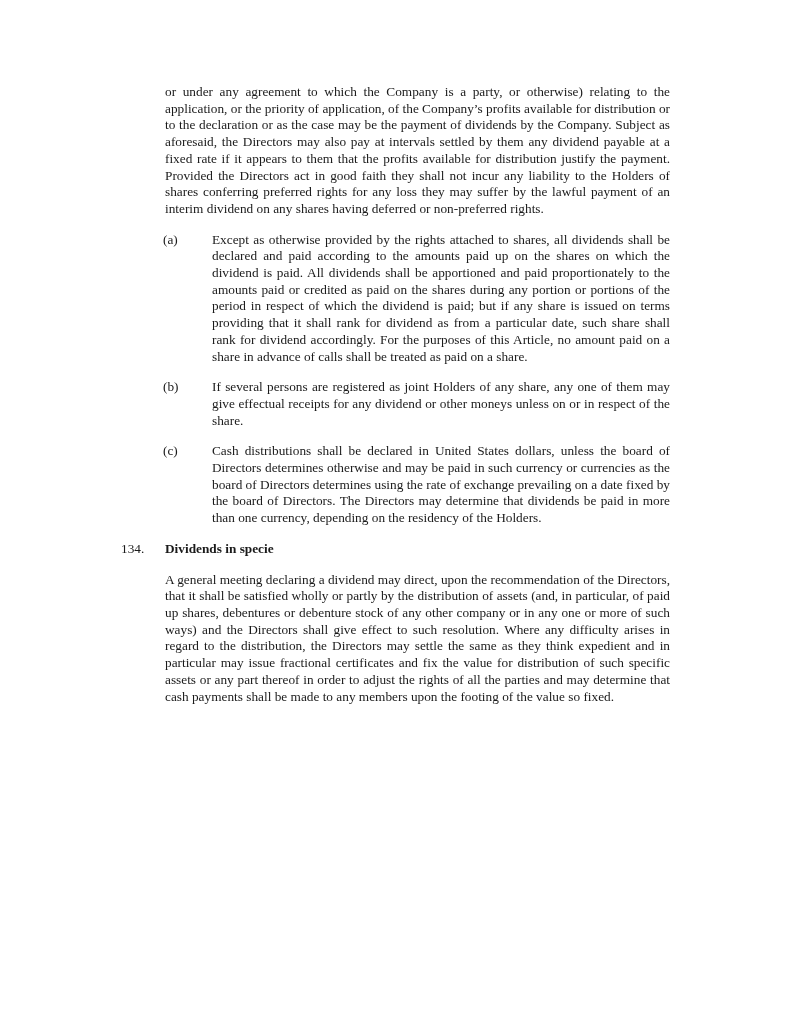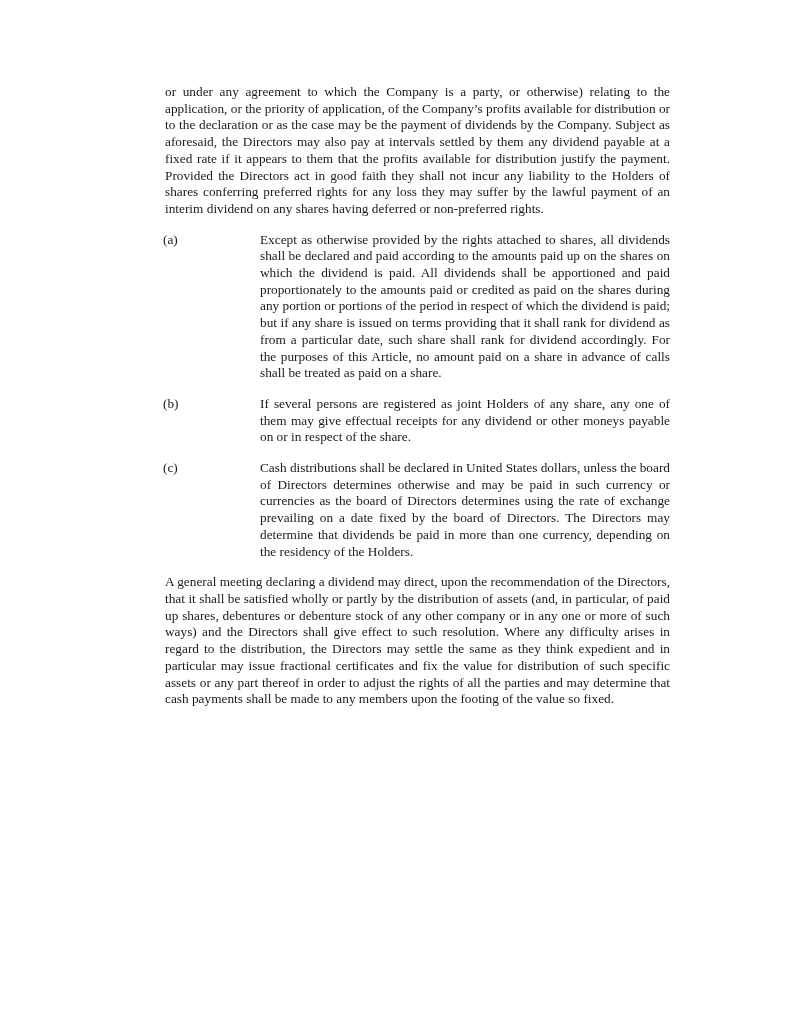--- a/index.html
+++ b/index.html
@@ -48,47 +48,50 @@
     display: flex;
     margin-left: 42px;
     margin-top: 14px;
   }
   .sub-label {
     flex: 0 0 49px;
   }
   .sub-text {
     flex: 1;
     text-align: justify;
-    margin-left: 48px;
   }
 </style>
 </head>
 <body>
 
 <div class="page">
   <div class="content">
 
     <p class="para intro">or under any agreement to which the Company is a party, or otherwise) relating to the application, or the priority of application, of the Company’s profits available for distribution or to the declaration or as the case may be the payment of dividends by the Company. Subject as aforesaid, the Directors may also pay at intervals settled by them any dividend payable at a fixed rate if it appears to them that the profits available for distribution justify the payment. Provided the Directors act in good faith they shall not incur any liability to the Holders of shares conferring preferred rights for any loss they may suffer by the lawful payment of an interim dividend on any shares having deferred or non-preferred rights.</p>
 
     <div class="section">
       <div class="sub-item">
         <span class="sub-label">(a)</span>
         <p class="sub-text">Except as otherwise provided by the rights attached to shares, all dividends shall be declared and paid according to the amounts paid up on the shares on which the dividend is paid. All dividends shall be apportioned and paid proportionately to the amounts paid or credited as paid on the shares during any portion or portions of the period in respect of which the dividend is paid; but if any share is issued on terms providing that it shall rank for dividend as from a particular date, such share shall rank for dividend accordingly. For the purposes of this Article, no amount paid on a share in advance of calls shall be treated as paid on a share.</p>
       </div>
       <div class="sub-item">
         <span class="sub-label">(b)</span>
-        <p class="sub-text">If several persons are registered as joint Holders of any share, any one of them may give effectual receipts for any dividend or other moneys payable on or in respect of the share.</p>
+        <p class="sub-text">If several persons are registered as joint Holders of any share, any one of them may give effectual receipts for any dividend or other moneys unless on or in respect of the share.</p>
       </div>
       <div class="sub-item">
         <span class="sub-label">(c)</span>
         <p class="sub-text">Cash distributions shall be declared in United States dollars, unless the board of Directors determines otherwise and may be paid in such currency or currencies as the board of Directors determines using the rate of exchange prevailing on a date fixed by the board of Directors. The Directors may determine that dividends be paid in more than one currency, depending on the residency of the Holders.</p>
       </div>
     </div>
 
     <div class="section">
     </div>
 
     <div class="section">
+      <div class="section-head">
+        <span class="num">134.</span>
+        <span class="title">Dividends in specie</span>
+      </div>
       <p class="body-para">A general meeting declaring a dividend may direct, upon the recommendation of the Directors, that it shall be satisfied wholly or partly by the distribution of assets (and, in particular, of paid up shares, debentures or debenture stock of any other company or in any one or more of such ways) and the Directors shall give effect to such resolution. Where any difficulty arises in regard to the distribution, the Directors may settle the same as they think expedient and in particular may issue fractional certificates and fix the value for distribution of such specific assets or any part thereof in order to adjust the rights of all the parties and may determine that cash payments shall be made to any members upon the footing of the value so fixed.</p>
     </div>
 
   </div>
 </div>
 
 </body></html>

